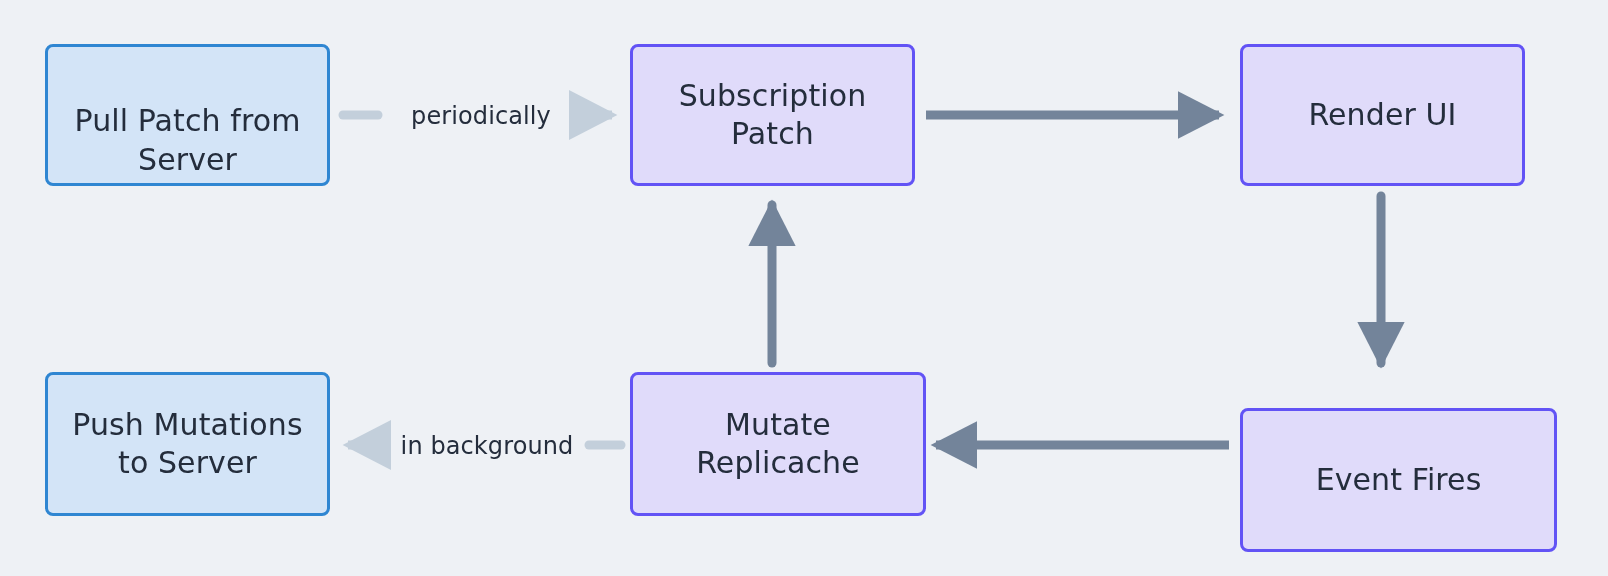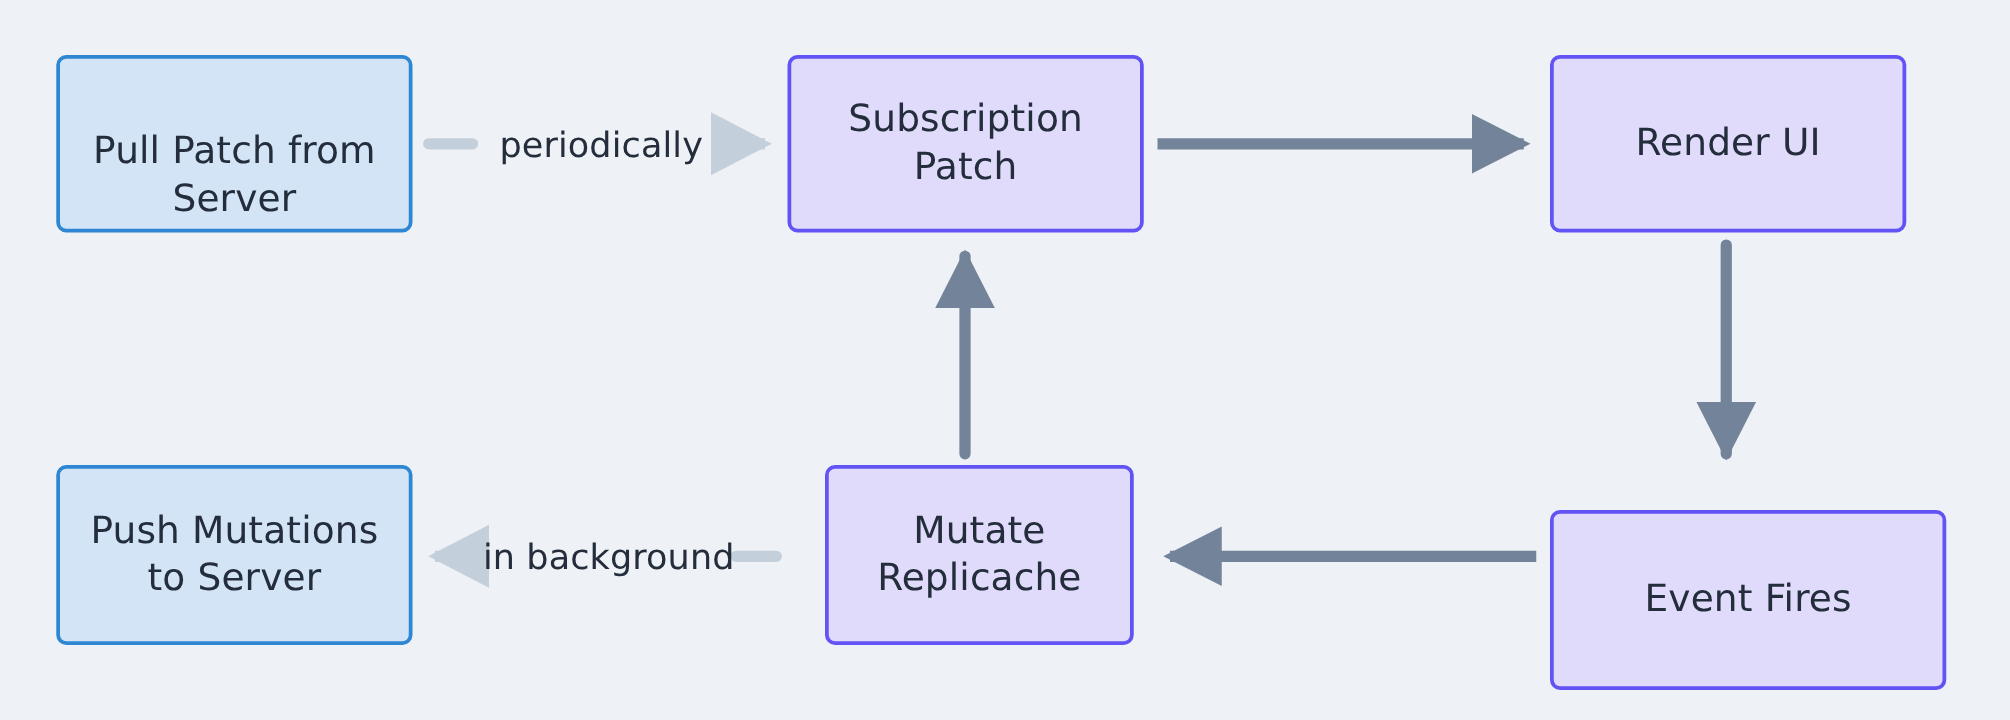--- a/index.html
+++ b/index.html
@@ -48,21 +48,21 @@
   .node-blue {
     background: #d3e4f7;
     border-color: #2f86d2;
   }
   .node-purple {
     background: #e0dbfa;
     border-color: #6253f5;
   }
   .edge-label {
     position: absolute;
-    font-size: 28px;
+    font-size: 24px;
     color: #242d3c;
     white-space: nowrap;
     z-index: 3;
     transform: translate(-50%, -50%);
     letter-spacing: 0.1px;
   }
 </style>
 </head>
 <body>
 
@@ -105,21 +105,21 @@
 
   <div class="node node-purple" style="left:1240px; top:44px; width:285px; height:142px;">
     <span class="node-label">Render UI</span>
   </div>
 
   <div class="node node-blue" style="left:45px; top:372px; width:285px; height:144px;">
     <span class="node-label">Push Mutations
 to Server</span>
   </div>
 
-  <div class="node node-purple" style="left:630px; top:372px; width:247px; height:144px;margin-left:30px;">
+  <div class="node node-purple" style="left:630px; top:372px; width:296px; height:144px;">
     <span class="node-label">Mutate
 Replicache</span>
   </div>
 
   <div class="node node-purple" style="left:1240px; top:372px; width:317px; height:144px;margin-top:36px;">
     <span class="node-label">Event Fires</span>
   </div>
 
   <div class="edge-label" style="left:481px; top:116px;">periodically</div>
 

